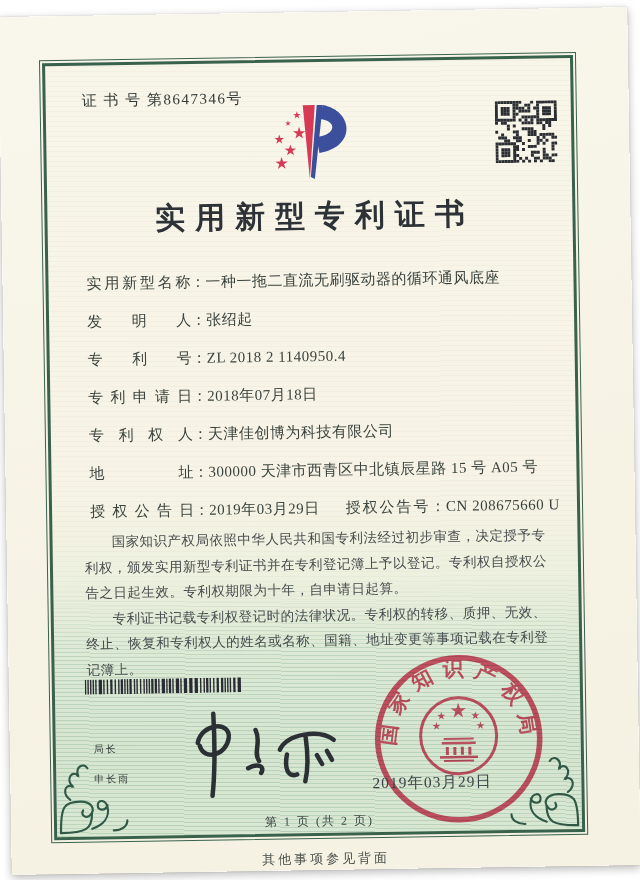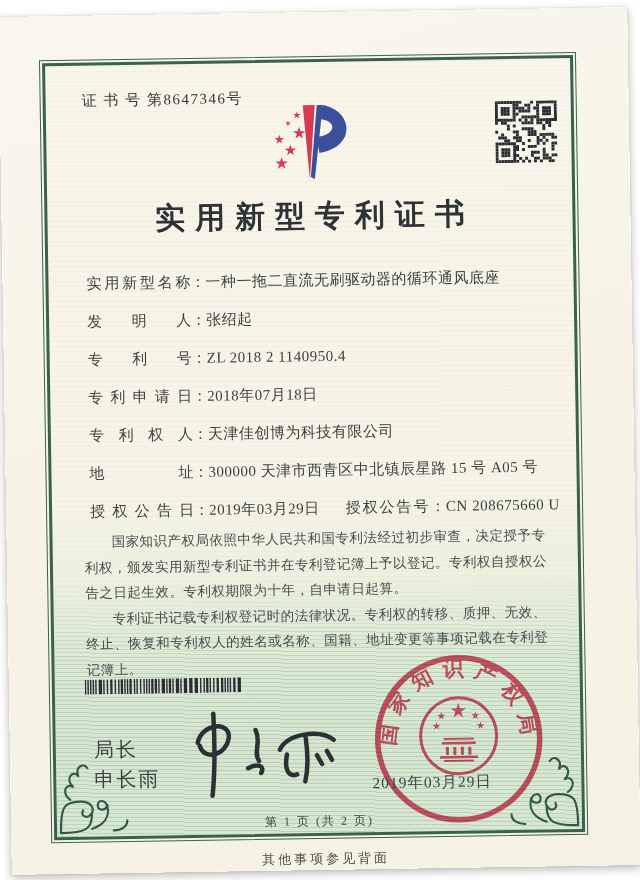--- a/index.html
+++ b/index.html
@@ -39,21 +39,21 @@
   .f-value { display:inline-block; vertical-align:top; letter-spacing:.5px; }
   .grant-row { display:flex; line-height:21px; white-space:nowrap; }
   .grant-no { margin-left:26px; letter-spacing:.5px; }
 
   .paragraphs { position:absolute; left:32px; right:28px; top:464px;
     font-size:13.5px; line-height:25.5px; color:#474c4e; letter-spacing:.5px; }
   .paragraphs p { text-indent:2em; }
 
   .barcode { position:absolute; left:30px; top:614px; width:157px; height:15px; }
 
-  .officer { position:absolute; left:38px; top:674px; font-size:20px; color:#3a4340;
+  .officer { position:absolute; left:38px; top:674px; font-size:10px; color:#3a4340;
     font-family:"Liberation Sans","DejaVu Sans",sans-serif; }
   .officer div { line-height:20px; margin-bottom:10px; letter-spacing:2px; }
 
   .signature { position:absolute; left:112px; top:645px; }
 
   .seal { position:absolute; left:314px; top:590px; width:178px; height:178px;
     mix-blend-mode:multiply; opacity:.93; }
   .seal-arc-text { font-size:21px; letter-spacing:9px; fill:#dc4a66; font-weight:bold; }
   .seal-date { position:absolute; left:316px; top:712px; font-size:15.5px; color:#3e4347;
     letter-spacing:1px; z-index:5; }

